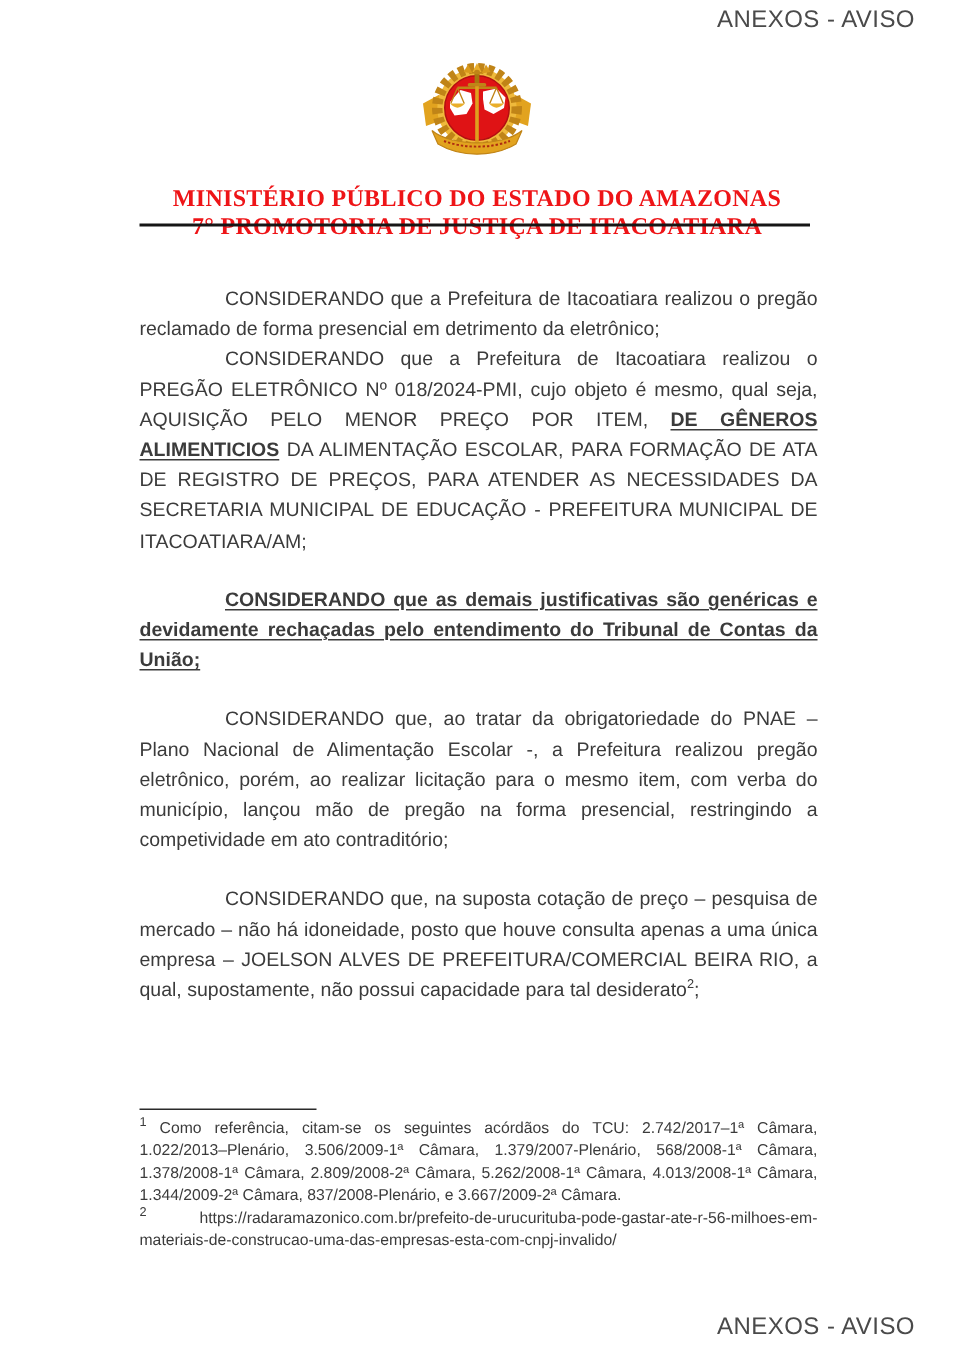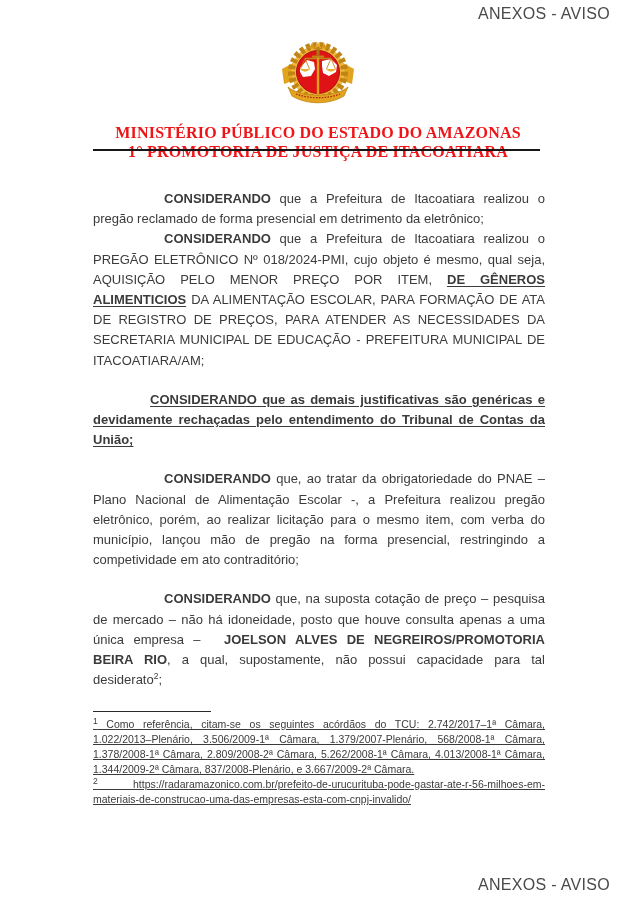--- a/index.html
+++ b/index.html
@@ -29,27 +29,27 @@
     position:absolute;top:149px;left:93px;width:447px;height:0;
     border:none;border-top:2.5px solid #161616;margin:0;
   }
 
   .doc-body{
     position:absolute;top:189px;left:93px;width:452px;
     font-size:13px;line-height:20.2px;text-align:justify;color:#3b3b3b;
   }
   .doc-body p.para{margin:0;text-indent:57px;}
   .doc-body p.para.gap{margin-top:19px;}
-  .b{font-weight:bold;margin-left:14px;}
+  .b{font-weight:normal;}
   .bu{font-weight:bold;text-decoration:underline;text-underline-offset:2px;}
   sup{font-size:8.5px;line-height:0;}
 
   .footnotes{
-    position:absolute;top:711px;left:93px;width:452px;
-    font-size:10.5px;line-height:15px;text-align:justify;color:#3b3b3b;text-decoration:underline;
+    position:absolute;top:739px;left:93px;width:452px;
+    font-size:10.5px;line-height:15px;text-align:justify;color:#3b3b3b;
   }
   .fn-rule{
     width:118px;height:0;border:none;border-top:1.8px solid #2a2a2a;margin:0 0 5px 0;
   }
   .footnotes p.para{margin:0;text-indent:0;}
 </style>
 </head>
 <body>
 
 <div class="page">
@@ -86,31 +86,31 @@
       <rect x="37.8" y="15.5" width="2.4" height="40" fill="#DFA01E"></rect>
       <polygon points="37.8,55.5 40.2,55.5 39,60 " fill="#DFA01E"></polygon>
 
       <path d="M9,45 C22,56 56,56 69,45 L65,54 C50,63 28,63 13,54 Z" fill="#E2A31F" stroke="#C08417" stroke-width="0.8"></path>
       <path d="M17,52 C30,57 48,57 61,52" stroke="#AF2A10" stroke-width="1.3" stroke-dasharray="1.6 1.3" fill="none"></path>
     </svg>
   </div>
 
   <div class="title-block" style="color:#ee1417;">
     <div class="title-line">MINISTÉRIO PÚBLICO DO ESTADO DO AMAZONAS</div>
-    <div class="title-line">1° PROMOTORIA DE JUSTIÇA DE ITACOATIARA</div>
+    <div class="title-line">7° PROMOTORIA DE JUSTIÇA DE ITACOATIARA</div>
   </div>
 
   <hr class="title-rule">
 
   <div class="doc-body">
       <p class="para"><span class="b">CONSIDERANDO</span><span> que a Prefeitura de Itacoatiara realizou o pregão reclamado de forma presencial em detrimento da eletrônico;</span></p>
       <p class="para"><span class="b">CONSIDERANDO</span><span> que a Prefeitura de Itacoatiara realizou o PREGÃO ELETRÔNICO Nº 018/2024-PMI, cujo objeto é mesmo, qual seja, AQUISIÇÃO PELO MENOR PREÇO POR ITEM, </span><span class="bu">DE GÊNEROS ALIMENTICIOS</span><span> DA ALIMENTAÇÃO ESCOLAR, PARA FORMAÇÃO DE ATA DE REGISTRO DE PREÇOS, PARA ATENDER AS NECESSIDADES DA SECRETARIA MUNICIPAL DE EDUCAÇÃO - PREFEITURA MUNICIPAL DE ITACOATIARA/AM;</span></p>
       <p class="para gap"><span class="bu">CONSIDERANDO que as demais justificativas são genéricas e devidamente rechaçadas pelo entendimento do Tribunal de Contas da União;</span></p>
       <p class="para gap"><span class="b">CONSIDERANDO</span><span> que, ao tratar da obrigatoriedade do PNAE – Plano Nacional de Alimentação Escolar -, a Prefeitura realizou pregão eletrônico, porém, ao realizar licitação para o mesmo item, com verba do município, lançou mão de pregão na forma presencial, restringindo a competividade em ato contraditório;</span></p>
-      <p class="para gap"><span class="b">CONSIDERANDO</span><span> que, na suposta cotação de preço – pesquisa de mercado – não há idoneidade, posto que houve consulta apenas a uma única empresa – </span><span class="b">JOELSON ALVES DE NEGREIROS/PROMOTORIA BEIRA RIO</span><span>, a qual, supostamente, não possui capacidade para tal desiderato</span><sup>2</sup><span>;</span></p>
+      <p class="para gap"><span class="b">CONSIDERANDO</span><span> que, na suposta cotação de preço – pesquisa de mercado – não há idoneidade, posto que houve consulta apenas a uma única empresa – </span><span class="b">JOELSON ALVES DE PREFEITURA/COMERCIAL BEIRA RIO</span><span>, a qual, supostamente, não possui capacidade para tal desiderato</span><sup>2</sup><span>;</span></p>
     </div>
 
   <div class="footnotes">
     <hr class="fn-rule">
     <div>
         <p class="para"><sup>1</sup><span> Como referência, citam-se os seguintes acórdãos do TCU: 2.742/2017–1ª Câmara, 1.022/2013–Plenário, 3.506/2009-1ª Câmara, 1.379/2007-Plenário, 568/2008-1ª Câmara, 1.378/2008-1ª Câmara, 2.809/2008-2ª Câmara, 5.262/2008-1ª Câmara, 4.013/2008-1ª Câmara, 1.344/2009-2ª Câmara, 837/2008-Plenário, e 3.667/2009-2ª Câmara.</span></p>
         <p class="para"><sup>2</sup><span> https://radaramazonico.com.br/prefeito-de-urucurituba-pode-gastar-ate-r-56-milhoes-em-materiais-de-construcao-uma-das-empresas-esta-com-cnpj-invalido/</span></p>
       </div>
   </div>
 

